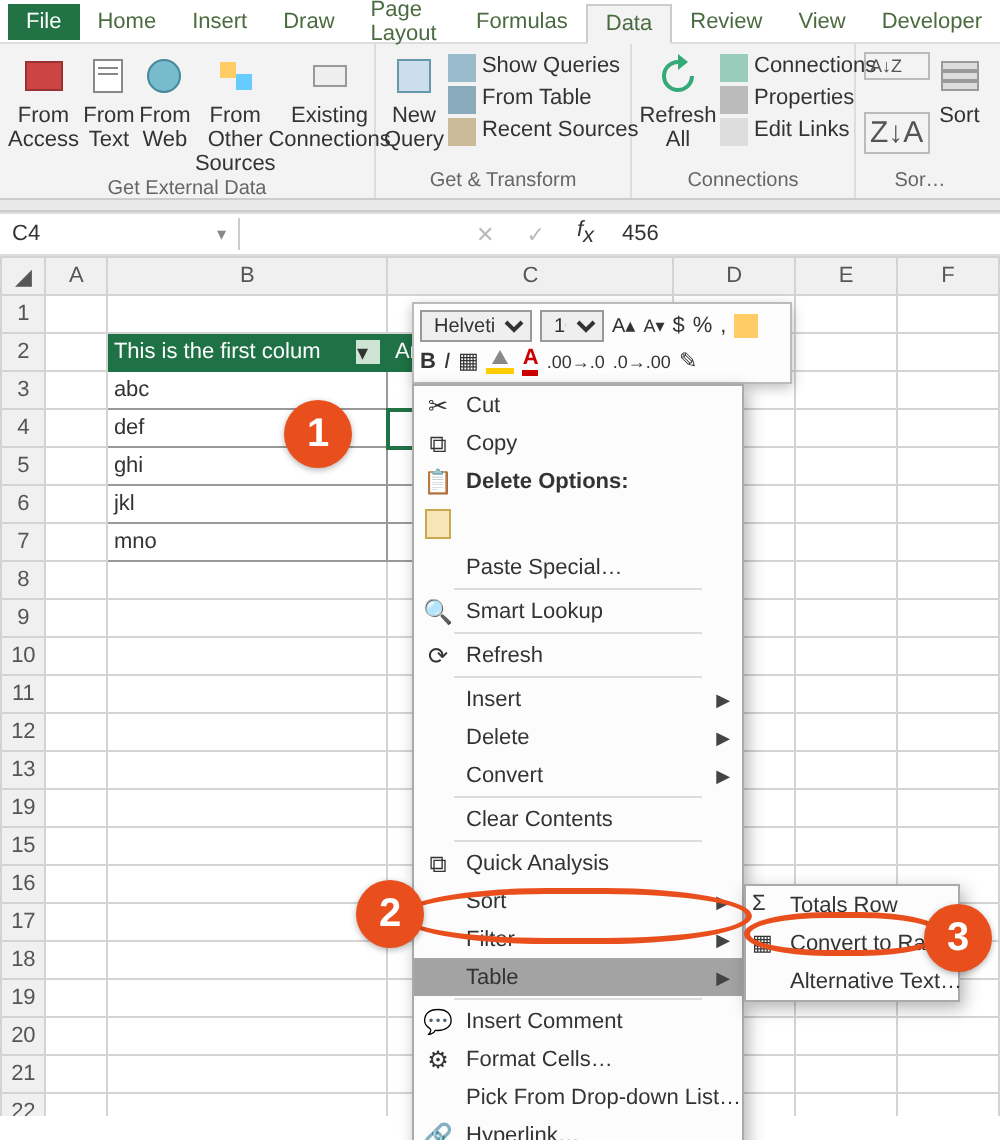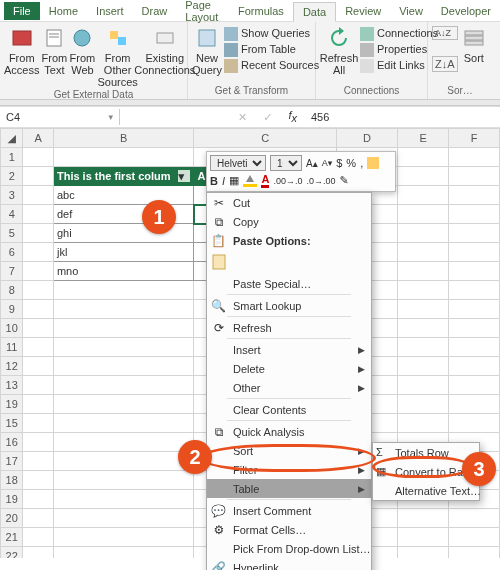--- a/index.html
+++ b/index.html
@@ -20,21 +20,21 @@
 .nb{width:120px;border-right:1px solid #ccc;padding:2px 6px;display:flex;align-items:center;justify-content:space-between}
 .fx{padding:0 8px;color:#777}
 .fbar{flex:1;padding:2px 6px}
 .sep{height:6px;background:#e9e9e9;border-bottom:1px solid #ccc}
 .grid{position:relative;height:430px;overflow:hidden;background:#fff}
 table.sheet{border-collapse:collapse;width:100%}
 table.sheet th,table.sheet td{border:1px solid #d4d4d4;height:19px;font-size:11px;padding:0 3px;text-align:left;background:#fff}
 table.sheet th{background:#f0f0f0;color:#555;font-weight:normal;text-align:center}
 th.rowh{width:22px;text-align:center}
 th.colA{width:30px}th.colB{width:138px}th.colC{width:140px}th.colD{width:60px}th.colE{width:50px}th.colF{width:50px}
-.thead{background:#1f7246 !important;color:#fff !important;font-weight:bold;border:1px solid #1f7246 !important}
+.thead{background:#1f7246 !important;color:#fff !important;font-weight:normal;border:1px solid #1f7246 !important}
 .thead .dd{float:right;width:12px;height:12px;background:#cfe3d4;display:inline-block}
 .tcell{border:1px solid #999 !important}
 .selcell{border:2px solid #217346 !important}
 .callout{position:absolute;width:34px;height:34px;border-radius:50%;background:#e94f1d;color:#fff;font-size:20px;font-weight:bold;display:flex;align-items:center;justify-content:center;box-shadow:0 1px 3px rgba(0,0,0,.3)}
 .minibar{position:absolute;left:206px;top:151px;width:190px;background:#fdfdfd;border:1px solid #bbb;box-shadow:0 2px 6px rgba(0,0,0,.25);padding:2px}
 .minibar .row{display:flex;align-items:center;gap:4px;padding:1px}
 .mb-sel{border:1px solid #999;font-size:10px;padding:0 2px;height:16px}
 .ctx{position:absolute;left:206px;top:192px;width:166px;background:#fcfcfc;border:1px solid #aaa;box-shadow:2px 3px 8px rgba(0,0,0,.3)}
 .ctx .mi{display:flex;align-items:center;height:19px;padding:0 6px 0 26px;position:relative;white-space:nowrap}
 .ctx .mi .micn{position:absolute;left:4px;width:16px;height:16px;display:flex;align-items:center;justify-content:center;font-size:12px}
@@ -164,21 +164,21 @@
             <span>Edit Links</span>
           </div>
       </div>
     </div>
     <div class="glabel">Connections</div>
   </div>
   <div class="rgroup" style="width:64px;border-right:none">
     <div class="items">
       <div style="display:flex;flex-direction:column;padding-top:2px;gap:16px">
         <div class="smallrow" style="font-size:9px;border:1px solid #bbb;padding:1px 2px">A↓Z</div>
-        <div class="smallrow" style="font-size:11px;border:1px solid #bbb;padding:1px 2px">Z↓A</div>
+        <div class="smallrow" style="font-size:15px;border:1px solid #bbb;padding:1px 2px">Z↓A</div>
       </div>
       <div class="rbig" style="width:34px">
           <span class="icn">
             <svg width="22" height="22">
               <rect x="2" y="4" width="18" height="4" fill="#ddd" stroke="#999"></rect>
               <rect x="2" y="9" width="18" height="4" fill="#ddd" stroke="#999"></rect>
               <rect x="2" y="14" width="18" height="4" fill="#ddd" stroke="#999"></rect>
             </svg>
           </span>
           <span>Sort</span>
@@ -454,21 +454,21 @@
   <div class="mi">
       <span class="micn">✂</span>
       <span>Cut</span>
     </div>
   <div class="mi">
       <span class="micn">⧉</span>
       <span>Copy</span>
     </div>
   <div class="mi grp">
       <span class="micn">📋</span>
-      <span>Paste Options:</span>
+      <span>Delete Options:</span>
     </div>
   <div class="mi" style="height:24px">
       <span class="micn">
         <svg width="16" height="18">
           <rect x="2" y="2" width="12" height="14" fill="#f9e6b8" stroke="#c9a84e"></rect>
         </svg>
       </span>
     </div>
   <div class="mi">
       <span>Paste Special…</span>
@@ -486,21 +486,21 @@
   <hr>
   <div class="mi">
       <span>Insert</span>
       <span class="arr">▶</span>
     </div>
   <div class="mi">
       <span>Delete</span>
       <span class="arr">▶</span>
     </div>
   <div class="mi">
-      <span>Other</span>
+      <span>Convert</span>
       <span class="arr">▶</span>
     </div>
   <hr>
   <div class="mi">
       <span>Clear Contents</span>
     </div>
   <hr>
   <div class="mi">
       <span class="micn">⧉</span>
       <span>Quick Analysis</span>

